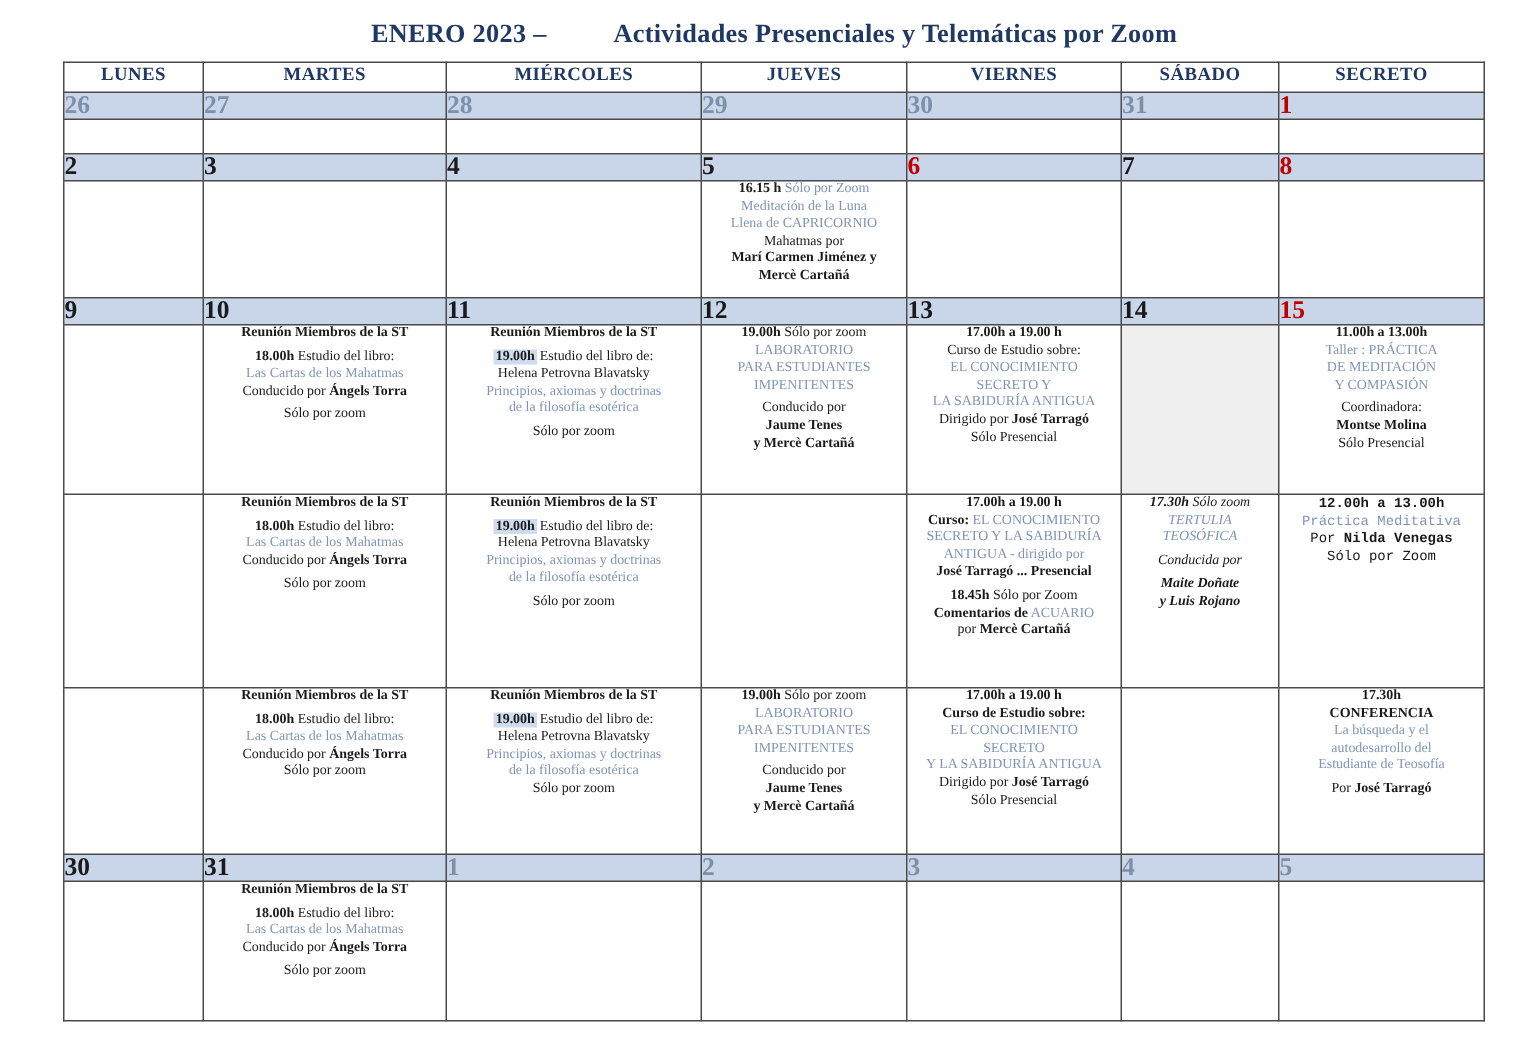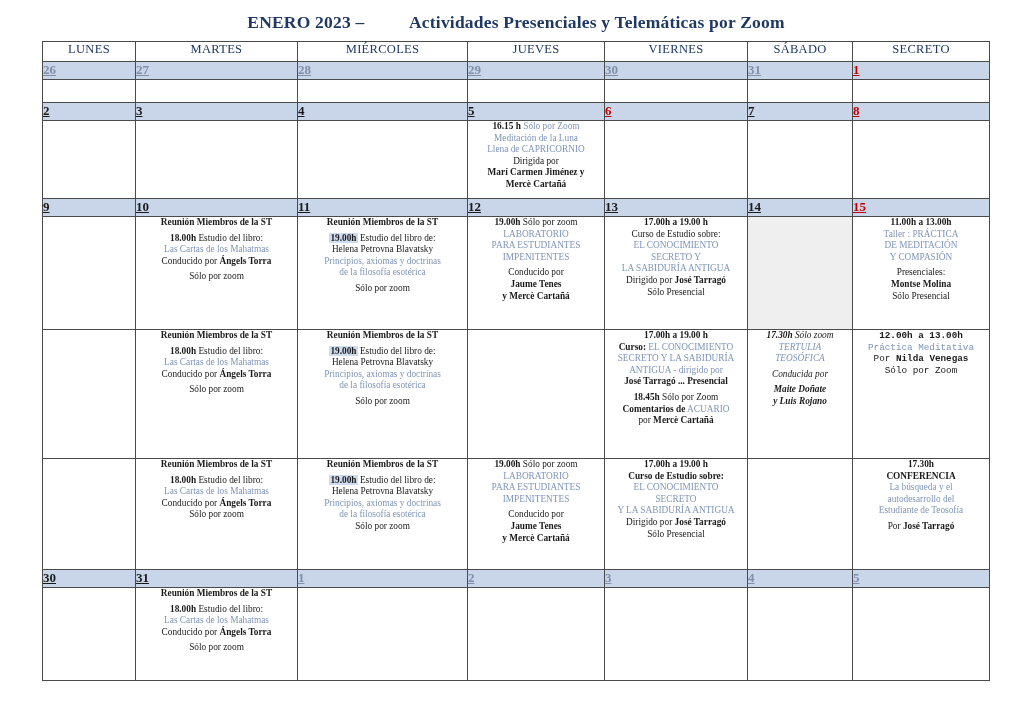--- a/index.html
+++ b/index.html
@@ -43,36 +43,35 @@
     border: 1px solid #3a3a3a;
   }
   table.cal th, table.cal td {
     border: 1px solid #4a4a4a;
     vertical-align: top;
     padding: 0;
   }
   table.cal th {
     height: 19px;
     font-size: 12.5px;
-    font-weight: normal;
+    font-weight: bold;
     color: #1f3864;
     text-align: center;
     font-variant: small-caps;
     letter-spacing: 0.3px;
     background: #ffffff;
   }
   .daynum-row td {
     height: 17px;
     background: #c9d6ea;
-    font-size: 13px;
+    font-size: 17px;
     font-weight: bold;
     padding: 1px 0 0 4px;
     color: #1a1a1a;
     line-height: 15px;
-    text-decoration: underline;
   }
   .daynum-row td.red { color: #c00000; }
   .daynum-row td.grey { color: #7f8fa8; }
   .body-row td {
     background: #ffffff;
     font-size: 9.3px;
     line-height: 11.6px;
     text-align: center;
     padding: 2px 3px 3px 3px;
     color: #1a1a1a;
@@ -167,21 +166,21 @@
             <div class="cellwrap"></div>
           </td>
           <td style="height: 77px;">
             <div class="cellwrap"></div>
           </td>
           <td style="height: 77px;">
             <div class="cellwrap">
               <span class="ln"><span class="b">16.15 h</span> <span class="ltblue">Sólo por Zoom</span></span>
               <span class="ln"><span class="ltblue">Meditación de la Luna</span></span>
               <span class="ln"><span class="ltblue">Llena de CAPRICORNIO</span></span>
-              <span class="ln"><span class="">Dirigida por</span></span>
+              <span class="ln"><span class="">Mahatmas por</span></span>
               <span class="ln"><span class="b">Marí Carmen Jiménez y</span></span>
               <span class="ln"><span class="b">Mercè Cartañá</span></span>
             </div>
           </td>
           <td style="height: 77px;">
             <div class="cellwrap"></div>
           </td>
           <td style="height: 77px;">
             <div class="cellwrap"></div>
           </td>
@@ -251,21 +250,21 @@
           <td class="shade" style="height: 112px;">
             <div class="cellwrap"></div>
           </td>
           <td style="height: 112px; text-align: center;">
             <div class="cellwrap">
               <span class="ln"><span class="b">11.00h a 13.00h</span></span>
               <span class="ln"><span class="ltblue">Taller : PRÁCTICA</span></span>
               <span class="ln"><span class="ltblue">DE MEDITACIÓN</span></span>
               <span class="ln"><span class="ltblue">Y COMPASIÓN</span></span>
               <span class="sp"></span>
-              <span class="ln"><span class="">Presenciales:</span></span>
+              <span class="ln"><span class="">Coordinadora:</span></span>
               <span class="ln"><span class="b">Montse Molina</span></span>
               <span class="ln"><span class="">Sólo Presencial</span></span>
             </div>
           </td>
         </tr>
         <tr class="body-row">
           <td style="height: 128px;">
             <div class="cellwrap"></div>
           </td>
           <td style="height: 128px;">

